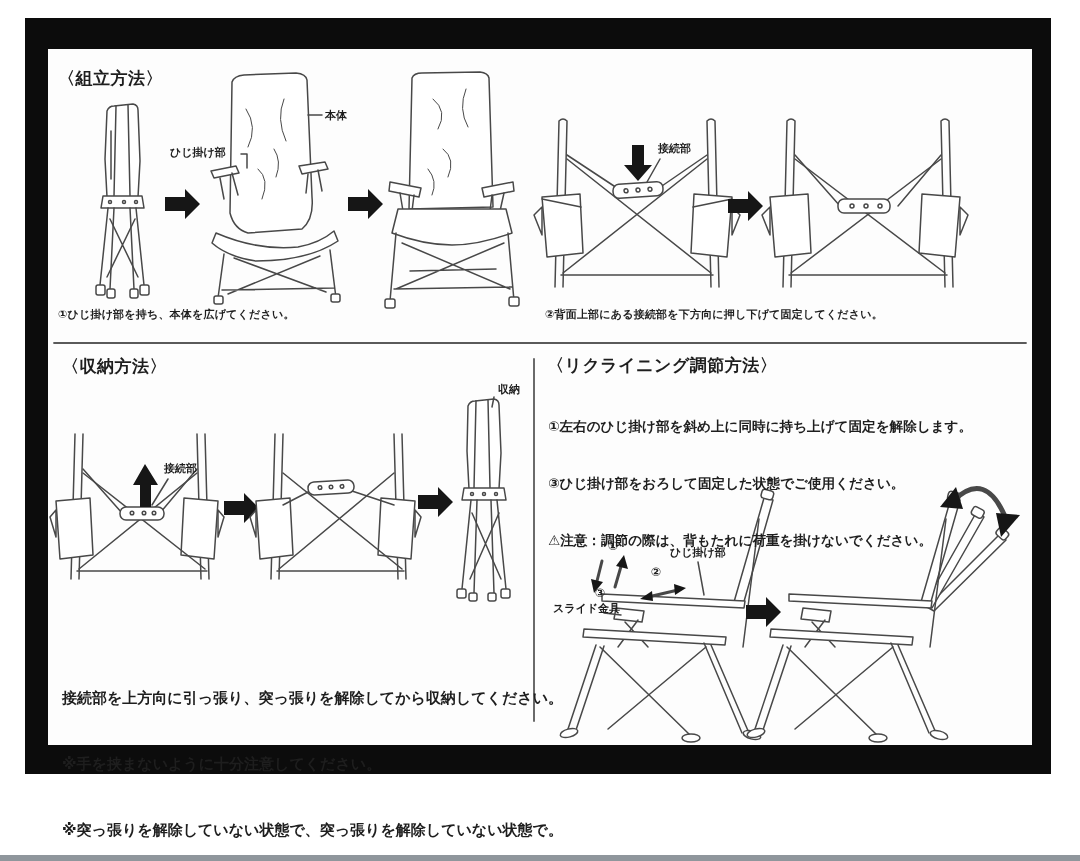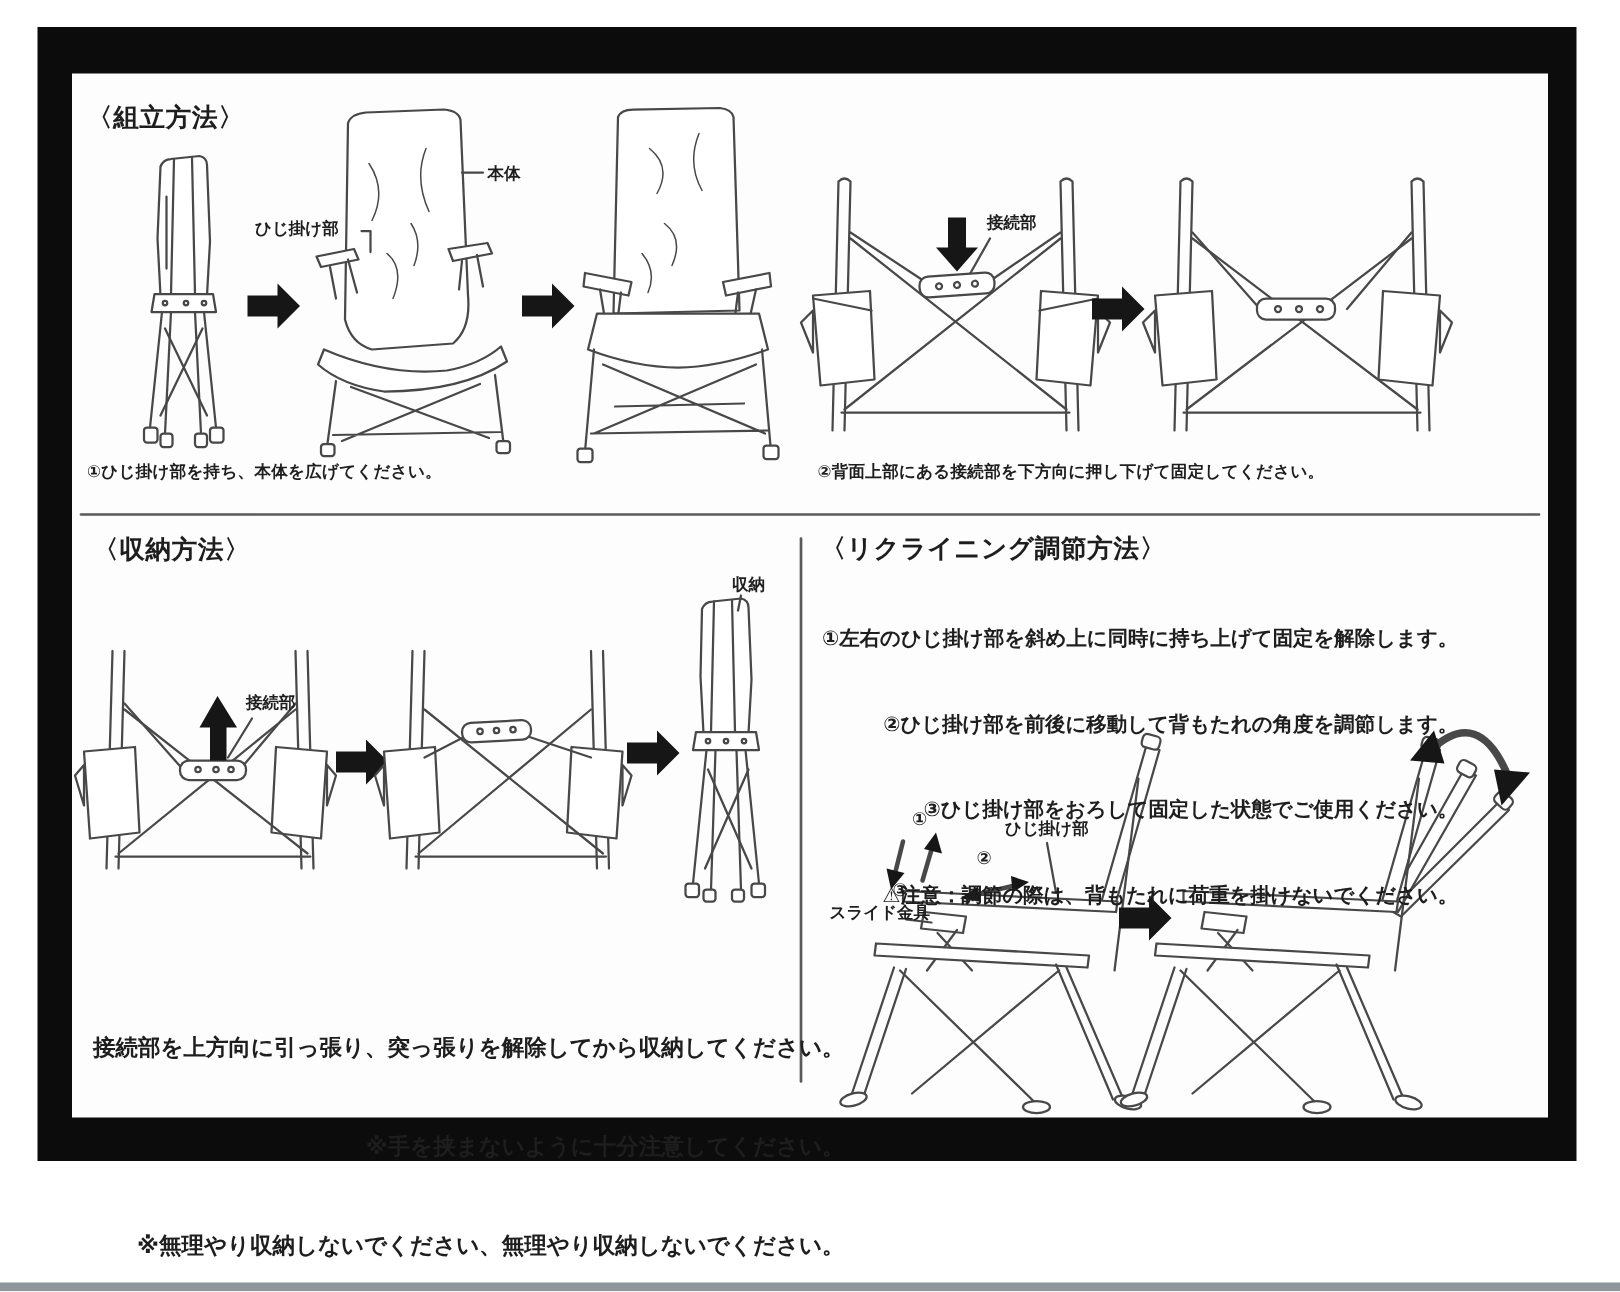--- a/index.html
+++ b/index.html
@@ -6,21 +6,21 @@
   .stage{position:relative;width:1080px;height:861px;background:#ffffff;overflow:hidden;
          font-family:"DejaVu Sans","Liberation Sans",sans-serif;color:#1e1e1e;}
   .frame{position:absolute;left:25px;top:18px;width:1026px;height:756px;background:#0c0c0c;}
   .page{position:absolute;left:48px;top:49px;width:984px;height:696px;background:#fdfdfd;}
   .art{position:absolute;left:0;top:0;width:984px;height:696px;}
   .t{position:absolute;font-weight:600;white-space:pre;}
   .title{font-size:17px;letter-spacing:.5px;}
   .cap{font-size:11px;letter-spacing:.2px;}
   .lbl{font-size:11px;letter-spacing:0;}
   .num{font-size:12px;}
-  .block div{white-space:pre;text-align:right;}
+  .block div{white-space:pre;}
   .stor{font-size:15px;line-height:22px;}
   .rec{font-size:13.6px;line-height:19px;}
   .botbar{position:absolute;left:0;top:855px;width:1080px;height:6px;background:#8f969c;}
 </style>
 </head>
 <body>
 
 <div class="stage">
   <div class="frame">
     <div class="page" style="left:23px;top:31px;">
@@ -232,32 +232,31 @@
       <div class="t title" style="left:10px;top:18px;">〈組立方法〉</div>
       <div class="t lbl" style="left:122px;top:96px;">ひじ掛け部</div>
       <div class="t lbl" style="left:277px;top:59px;">本体</div>
       <div class="t cap" style="left:10px;top:258px;">①ひじ掛け部を持ち、本体を広げてください。</div>
 
       <div class="t lbl" style="left:610px;top:92px;">接続部</div>
       <div class="t cap" style="left:497px;top:258px;">②背面上部にある接続部を下方向に押し下げて固定してください。</div>
 
       <div class="t title" style="left:14px;top:306px;">〈収納方法〉</div>
       <div class="t lbl" style="left:116px;top:412px;">接続部</div>
-      <div class="t lbl" style="left:440px;top:333px;">収納</div>
+      <div class="t lbl" style="left:450px;top:333px;">収納</div>
       <div class="t block stor" style="left:14px;top:594px;">
         <div>接続部を上方向に引っ張り、突っ張りを解除してから収納してください。</div>
         <div>※手を挟まないように十分注意してください。</div>
-        <div>※無理やり収納しないでください、無理やり収納しないでください。</div>
+        <div>※突っ張りを解除していない状態で、突っ張りを解除していない状態で。</div>
         
       </div>
 
       <div class="t title" style="left:499px;top:305px;">〈リクライニング調節方法〉</div>
       <div class="t block rec" style="left:500px;top:330px;">
         <div>①左右のひじ掛け部を斜め上に同時に持ち上げて固定を解除します。</div>
-        <div>②ひじ掛け部を前後に移動して背もたれの角度を調節します。</div>
         <div>③ひじ掛け部をおろして固定した状態でご使用ください。</div>
         <div>⚠注意：調節の際は、背もたれに荷重を掛けないでください。</div>
       </div>
       <div class="t num" style="left:560px;top:490px;">①</div>
       <div class="t num" style="left:603px;top:516px;">②</div>
       <div class="t num" style="left:547px;top:537px;">③</div>
       <div class="t lbl" style="left:622px;top:496px;">ひじ掛け部</div>
       <div class="t lbl" style="left:505px;top:552px;">スライド金具</div>
 
     </div>

